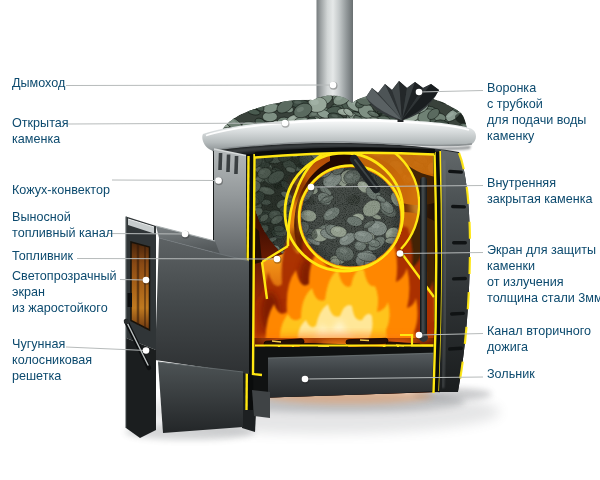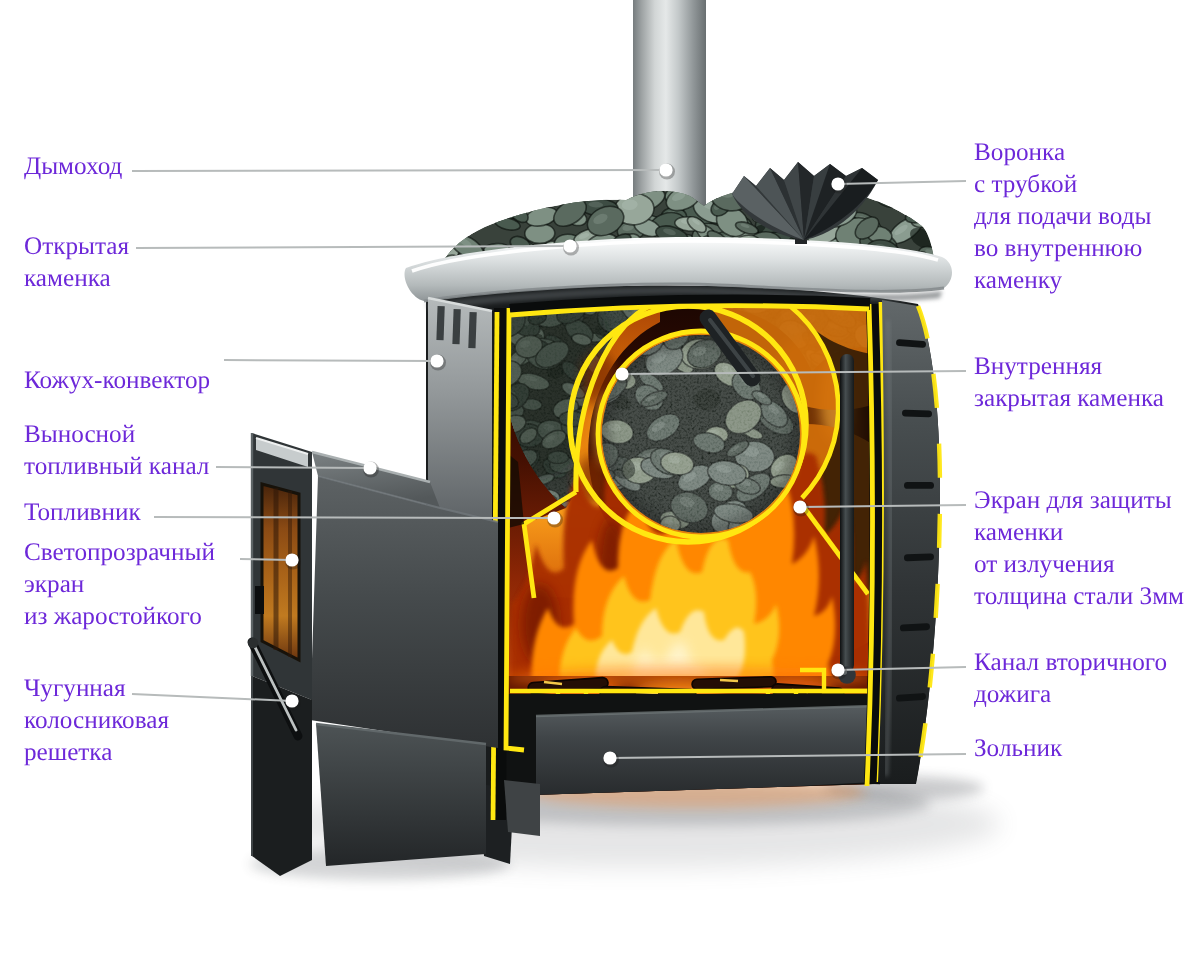--- a/index.html
+++ b/index.html
@@ -1,20 +1,20 @@
 <!DOCTYPE html>
 <html><head>
 <meta charset="utf-8">
 <style>
   html,body{margin:0;padding:0;background:#ffffff;}
   #stage{position:relative;width:600px;height:480px;background:#ffffff;overflow:hidden;}
   #art{position:absolute;left:0;top:0;}
   #leads{position:absolute;left:0;top:0;pointer-events:none;}
   #labels{position:absolute;left:0;top:0;width:600px;height:480px;pointer-events:none;}
-  .label{position:absolute;font-family:Liberation Serif, serif;font-size:12.6px;line-height:16px;color:#6d28d9;white-space:pre;}
+  .label{position:absolute;font-family:Liberation Sans, sans-serif;font-size:12.6px;line-height:16px;color:#0c4a6e;white-space:pre;}
   .label .ln{display:block;height:16px;}
 </style>
 </head>
 <body>
 
 <div id="stage">
 
 <svg id="art" width="600" height="480" viewBox="0 0 600 480">
 <defs>
   <linearGradient id="gPipe" x1="0" y1="0" x2="1" y2="0">
@@ -1165,19 +1165,19 @@
 </svg>
 
 <div id="labels">
       <div class="label" style="left: 12px; top: 75px;"><span class="ln">Дымоход</span></div>
       <div class="label" style="left: 12px; top: 115px;"><span class="ln">Открытая</span><span class="ln">каменка</span></div>
       <div class="label" style="left: 12px; top: 170px; margin-top: 12px;"><span class="ln">Кожух-конвектор</span></div>
       <div class="label" style="left: 12px; top: 209px;"><span class="ln">Выносной</span><span class="ln">топливный канал</span></div>
       <div class="label" style="left: 12px; top: 248px;"><span class="ln">Топливник</span></div>
       <div class="label" style="left: 12px; top: 268px;"><span class="ln">Светопрозрачный</span><span class="ln">экран</span><span class="ln">из жаростойкого</span></div>
       <div class="label" style="left: 12px; top: 336px;"><span class="ln">Чугунная</span><span class="ln">колосниковая</span><span class="ln">решетка</span></div>
-      <div class="label" style="left: 487px; top: 68px;"><span class="ln">Воронка</span><span class="ln">с трубкой</span><span class="ln">для подачи воды</span><span class="ln">во внутреннюю</span><span class="ln">каменку</span></div>
+      <div class="label" style="left: 487px; top: 80px;"><span class="ln">Воронка</span><span class="ln">с трубкой</span><span class="ln">для подачи воды</span><span class="ln">каменку</span></div>
       <div class="label" style="left: 487px; top: 175px;"><span class="ln">Внутренняя</span><span class="ln">закрытая каменка</span></div>
       <div class="label" style="left: 487px; top: 242px;"><span class="ln">Экран для защиты</span><span class="ln">каменки</span><span class="ln">от излучения</span><span class="ln">толщина стали 3мм</span></div>
       <div class="label" style="left: 487px; top: 323px;"><span class="ln">Канал вторичного</span><span class="ln">дожига</span></div>
       <div class="label" style="left: 487px; top: 366px;"><span class="ln">Зольник</span></div>
     </div>
 </div>
 
 </body></html>

